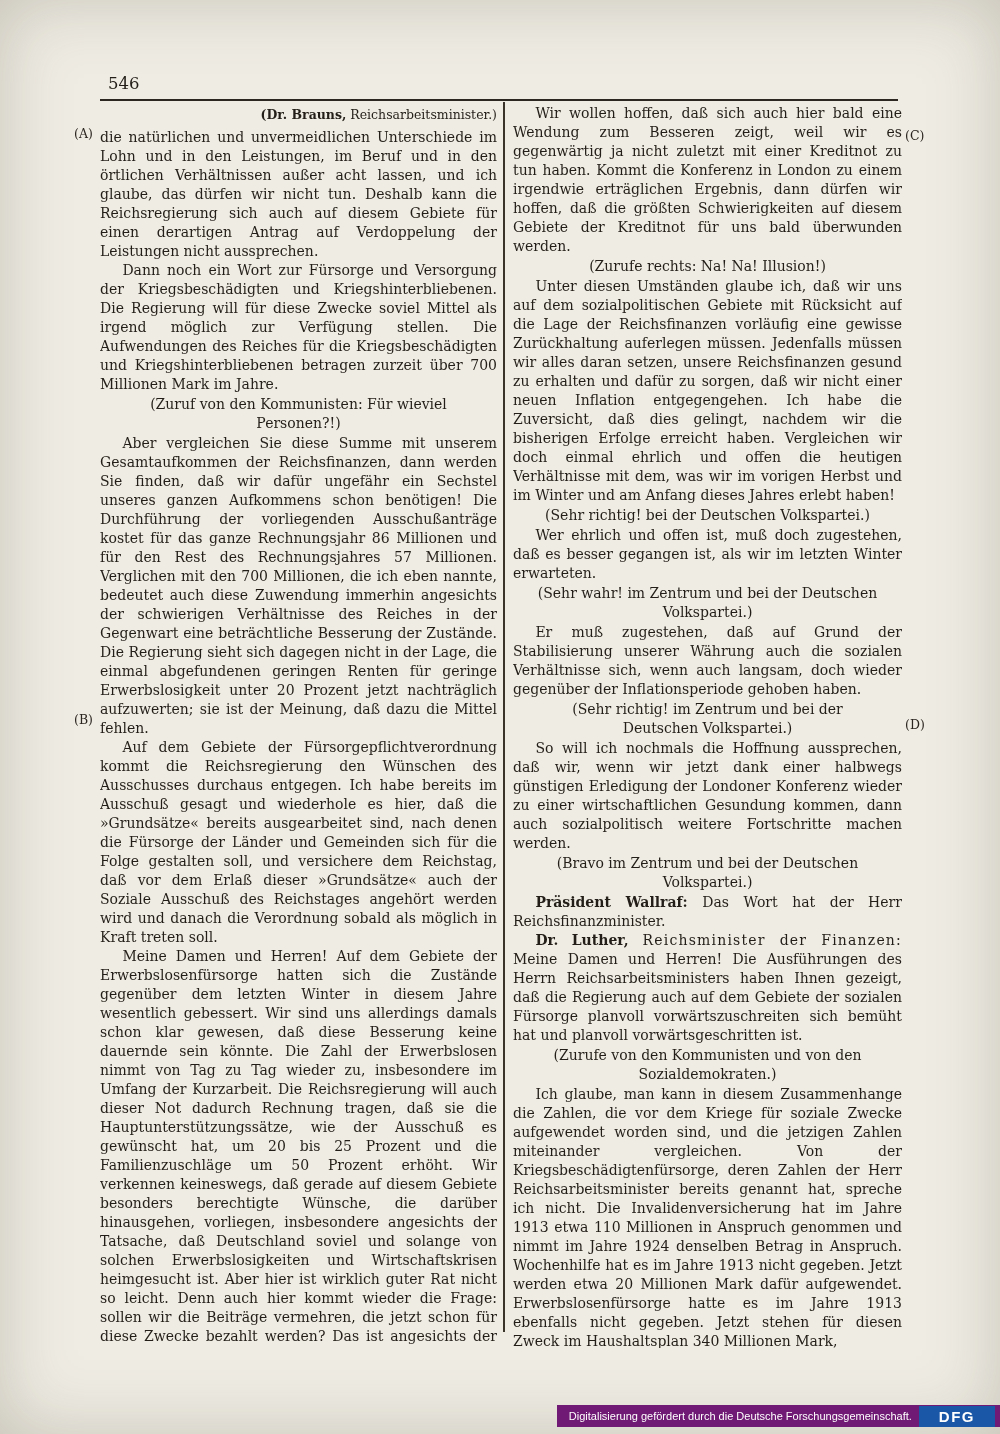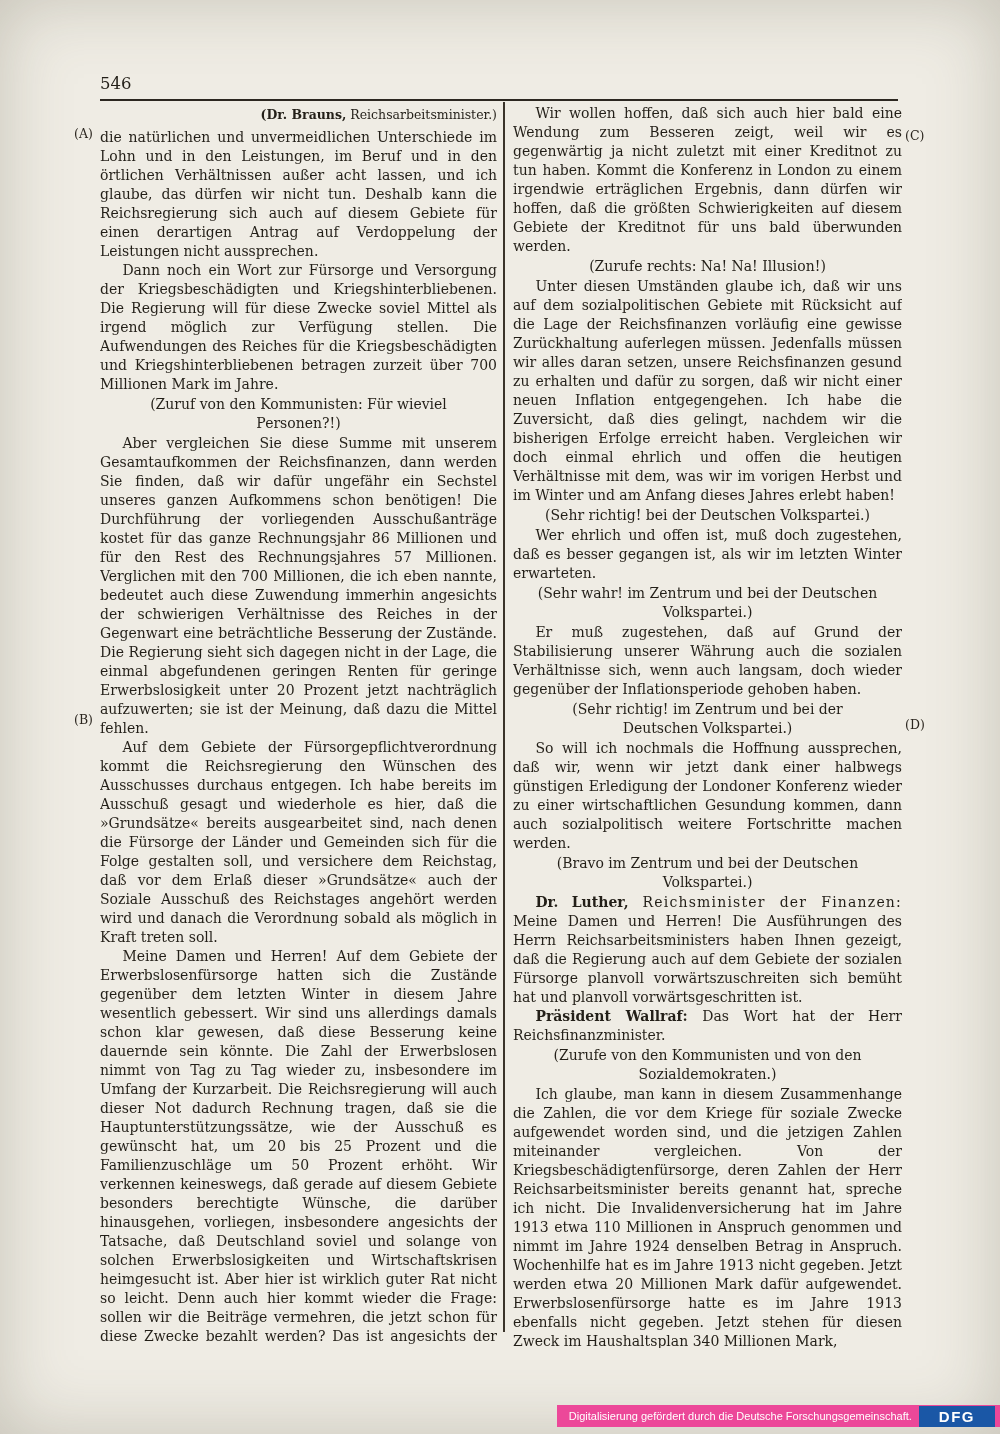--- a/index.html
+++ b/index.html
@@ -4,21 +4,21 @@
 <style>
   * { margin:0; padding:0; box-sizing:border-box; }
   html,body { background:#b8b5ae; }
   body { font-family:"DejaVu Serif", serif; }
   .page {
     position:relative; width:1000px; height:1434px; margin:0 auto;
     background:#efece4; color:#231f18; overflow:hidden;
     box-shadow: inset 0 0 70px rgba(95,88,70,.28);
   }
   .header { position:absolute; top:74px; left:100px; right:102px; height:22px; font-size:16.5px; }
-  .page-number { position:absolute; left:0; top:0; }
+  .page-number { position:absolute; left:8px; top:0; }
   .header-title { position:absolute; left:0; right:0; top:0; text-align:center; }
   .header-rule { position:absolute; top:99px; left:100px; width:798px; height:2px; background:#2c2720; }
   .divider { position:absolute; left:503px; top:102px; width:2px; height:1230px; background:#3a332a; }
   .col {
     position:absolute; top:104px; height:1244px; overflow:hidden;
     font-size:14px; line-height:19px; text-align:justify;
   }
   .col-left  { left:100px; width:397px; }
   .col-right { left:513px; width:389px; }
   .speaker-note { font-size:12.5px; text-align:right; margin:1px 0 4px 6px; text-indent:0; }
@@ -27,21 +27,21 @@
   .center { text-align:center; text-indent:0; padding:1px 22px; }
   .lead { font-weight:bold; }
   .role { letter-spacing:1.2px; }
   .marker { position:absolute; font-size:12.5px; color:#2a251e; }
   .marker-a { left:74px;  top:126px; }
   .marker-b { left:74px;  top:712px; }
   .marker-c { left:905px; top:128px; }
   .marker-d { left:905px; top:717px; }
   .footer-bar {
     position:absolute; right:0; bottom:7px; height:22px;
-    background:#ec4899; color:#ffffff;
+    background:#701a75; color:#ffffff;
     display:flex; align-items:center; gap:7px; padding:0 5px 0 12px;
     font-family:"Liberation Sans", sans-serif; font-size:11px;
   }
   .dfg-logo {
     background:#1a57a6; color:#ffffff; font-weight:bold;
     padding:2px 20px; font-size:15px; letter-spacing:1.5px;
     font-family:"Liberation Sans", sans-serif;
   }
 </style>
 </head>
@@ -74,22 +74,22 @@
     <p class="para">Wir wollen hoffen, daß sich auch hier bald eine Wendung zum Besseren zeigt, weil wir es gegenwärtig ja nicht zuletzt mit einer Kreditnot zu tun haben. Kommt die Konferenz in London zu einem irgendwie erträglichen Ergebnis, dann dürfen wir hoffen, daß die größten Schwierigkeiten auf diesem Gebiete der Kreditnot für uns bald überwunden werden.</p>
     <p class="center">(Zurufe rechts: Na! Na! Illusion!)</p>
     <p class="para">Unter diesen Umständen glaube ich, daß wir uns auf dem sozialpolitischen Gebiete mit Rücksicht auf die Lage der Reichsfinanzen vorläufig eine gewisse Zurückhaltung auferlegen müssen. Jedenfalls müssen wir alles daran setzen, unsere Reichsfinanzen gesund zu erhalten und dafür zu sorgen, daß wir nicht einer neuen Inflation entgegengehen. Ich habe die Zuversicht, daß dies gelingt, nachdem wir die bisherigen Erfolge erreicht haben. Vergleichen wir doch einmal ehrlich und offen die heutigen Verhältnisse mit dem, was wir im vorigen Herbst und im Winter und am Anfang dieses Jahres erlebt haben!</p>
     <p class="center">(Sehr richtig! bei der Deutschen Volkspartei.)</p>
     <p class="para">Wer ehrlich und offen ist, muß doch zugestehen, daß es besser gegangen ist, als wir im letzten Winter erwarteten.</p>
     <p class="center">(Sehr wahr! im Zentrum und bei der Deutschen Volkspartei.)</p>
     <p class="para">Er muß zugestehen, daß auf Grund der Stabilisierung unserer Währung auch die sozialen Verhältnisse sich, wenn auch langsam, doch wieder gegenüber der Inflationsperiode gehoben haben.</p>
     <p class="center">(Sehr richtig! im Zentrum und bei der Deutschen Volkspartei.)</p>
     <p class="para">So will ich nochmals die Hoffnung aussprechen, daß wir, wenn wir jetzt dank einer halbwegs günstigen Erledigung der Londoner Konferenz wieder zu einer wirtschaftlichen Gesundung kommen, dann auch sozialpolitisch weitere Fortschritte machen werden.</p>
     <p class="center">(Bravo im Zentrum und bei der Deutschen Volkspartei.)</p>
+    <p class="para"><b class="lead">Präsident Wallraf:</b><span> Das Wort hat der Herr Reichsfinanzminister.</span></p>
     <p class="para"><b class="lead">Dr. Luther,</b><span class="role"> Reichsminister der Finanzen:</span><span> Meine Damen und Herren! Die Ausführungen des Herrn Reichsarbeitsministers haben Ihnen gezeigt, daß die Regierung auch auf dem Gebiete der sozialen Fürsorge planvoll vorwärtszuschreiten sich bemüht hat und planvoll vorwärtsgeschritten ist.</span></p>
-    <p class="para"><b class="lead">Präsident Wallraf:</b><span> Das Wort hat der Herr Reichsfinanzminister.</span></p>
     <p class="center">(Zurufe von den Kommunisten und von den Sozialdemokraten.)</p>
     <p class="para">Ich glaube, man kann in diesem Zusammenhange die Zahlen, die vor dem Kriege für soziale Zwecke aufgewendet worden sind, und die jetzigen Zahlen miteinander vergleichen. Von der Kriegsbeschädigtenfürsorge, deren Zahlen der Herr Reichsarbeitsminister bereits genannt hat, spreche ich nicht. Die Invalidenversicherung hat im Jahre 1913 etwa 110 Millionen in Anspruch genommen und nimmt im Jahre 1924 denselben Betrag in Anspruch. Wochenhilfe hat es im Jahre 1913 nicht gegeben. Jetzt werden etwa 20 Millionen Mark dafür aufgewendet. Erwerbslosenfürsorge hatte es im Jahre 1913 ebenfalls nicht gegeben. Jetzt stehen für diesen Zweck im Haushaltsplan 340 Millionen Mark,</p>
 
   </div>
 
   <div class="footer-bar">
     <span>Digitalisierung gefördert durch die Deutsche Forschungsgemeinschaft.</span>
     <span class="dfg-logo">DFG</span>
   </div>
 

